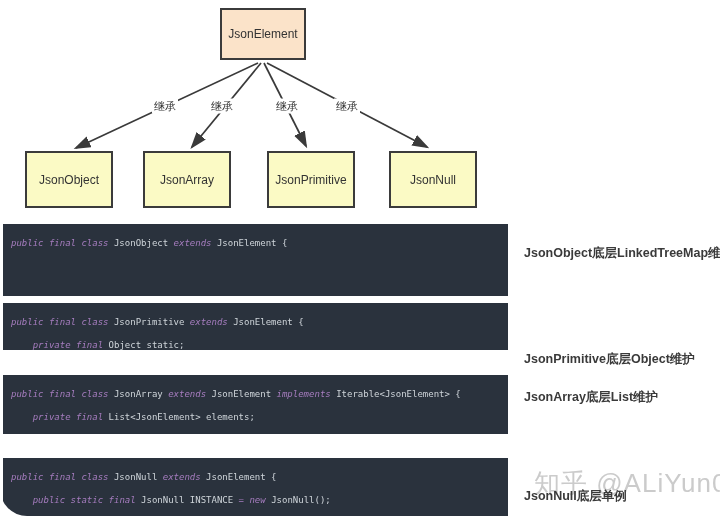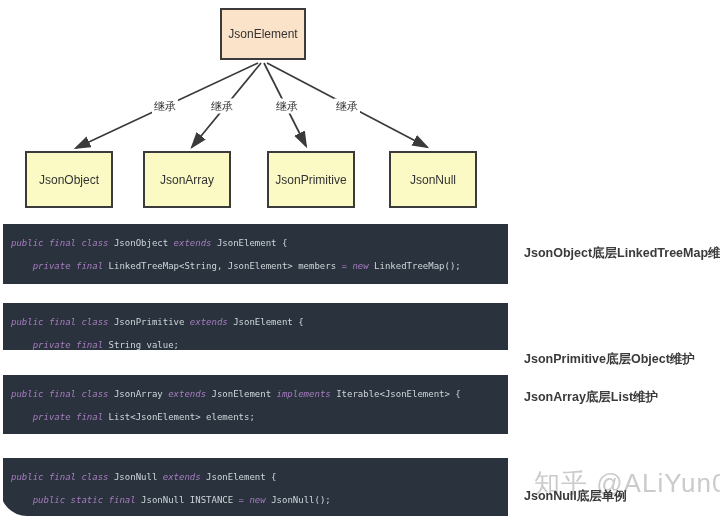--- a/index.html
+++ b/index.html
@@ -61,21 +61,21 @@
 
   
   .code-block {
     position: absolute;
     left: 3px;
     width: 505px;
     background: #2a323d;
     padding: 8px 0 0 8px;
     overflow: hidden;
   }
-  .code-block-0 { top: 224px; height: 60px; }
+  .code-block-0 { top: 224px; height: 72px; }
   .code-block-1 { top: 303px; height: 47px; }
   .code-block-2 { top: 375px; height: 59px; }
   .code-block-3 { top: 458px; height: 65px; }
 
   .code-line {
     font-family: "DejaVu Sans Mono", "Liberation Mono", monospace;
     font-size: 9px;
     line-height: 23px;
     white-space: pre;
     color: #cfd5da;
@@ -142,25 +142,24 @@
     <span>JsonNull</span>
   </div>
 
   <span class="edge-label edge-label-0">继承</span>
   <span class="edge-label edge-label-1">继承</span>
   <span class="edge-label edge-label-2">继承</span>
   <span class="edge-label edge-label-3">继承</span>
 
   <div class="code-block code-block-0">
     <div class="code-line"><span class="kw">public final class </span><span class="pl">JsonObject </span><span class="kw">extends </span><span class="pl">JsonElement {</span></div>
-    <div class="code-line"><span class="pl">    </span><span class="kw">private final </span><span class="pl">LinkedTreeMap&lt;String, JsonElement&gt; members </span><span class="kw">= new </span><span class="pl">LinkedTreeMap();</span></div>
   </div>
   <div class="code-block code-block-1">
     <div class="code-line"><span class="kw">public final class </span><span class="pl">JsonPrimitive </span><span class="kw">extends </span><span class="pl">JsonElement {</span></div>
-    <div class="code-line"><span class="pl">    </span><span class="kw">private final </span><span class="pl">String value;</span></div>
+    <div class="code-line"><span class="pl">    </span><span class="kw">private final </span><span class="pl">Object static;</span></div>
   </div>
   <div class="code-block code-block-2">
     <div class="code-line"><span class="kw">public final class </span><span class="pl">JsonArray </span><span class="kw">extends </span><span class="pl">JsonElement </span><span class="kw">implements </span><span class="pl">Iterable&lt;JsonElement&gt; {</span></div>
     <div class="code-line"><span class="pl">    </span><span class="kw">private final </span><span class="pl">List&lt;JsonElement&gt; elements;</span></div>
   </div>
   <div class="code-block code-block-3">
     <div class="code-line"><span class="kw">public final class </span><span class="pl">JsonNull </span><span class="kw">extends </span><span class="pl">JsonElement {</span></div>
     <div class="code-line"><span class="pl">    </span><span class="kw">public static final </span><span class="pl">JsonNull INSTANCE </span><span class="kw">= new </span><span class="pl">JsonNull();</span></div>
   </div>
 

